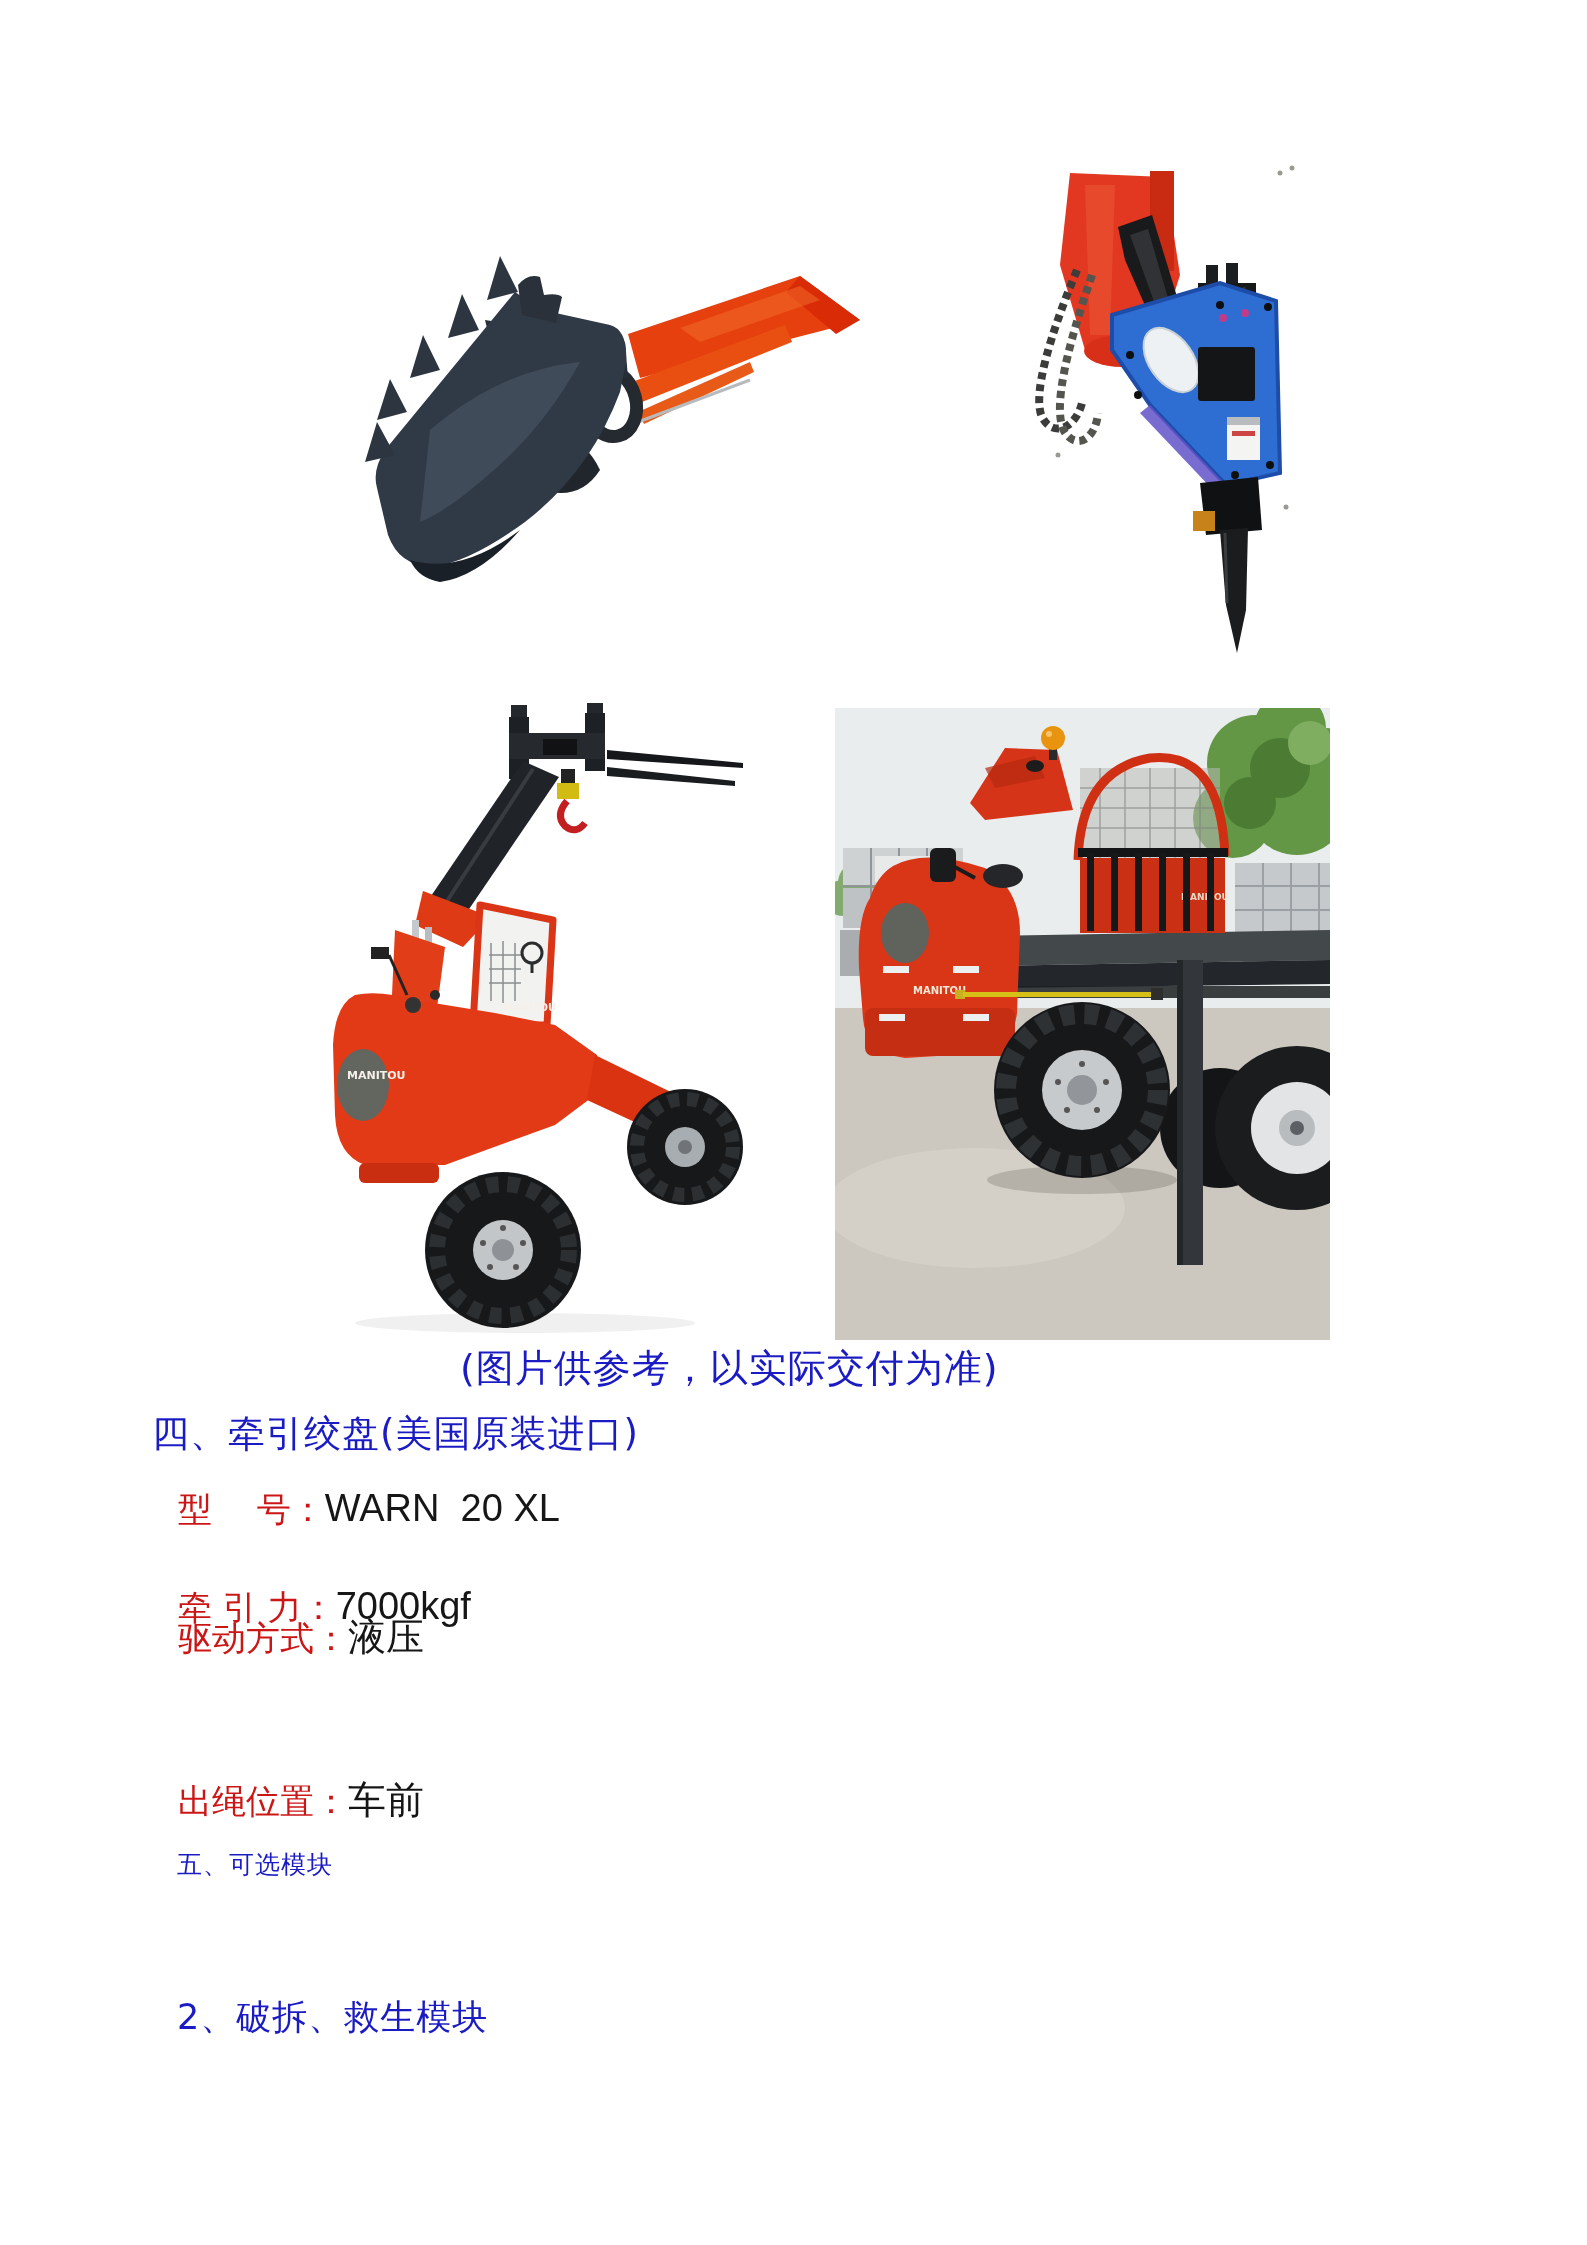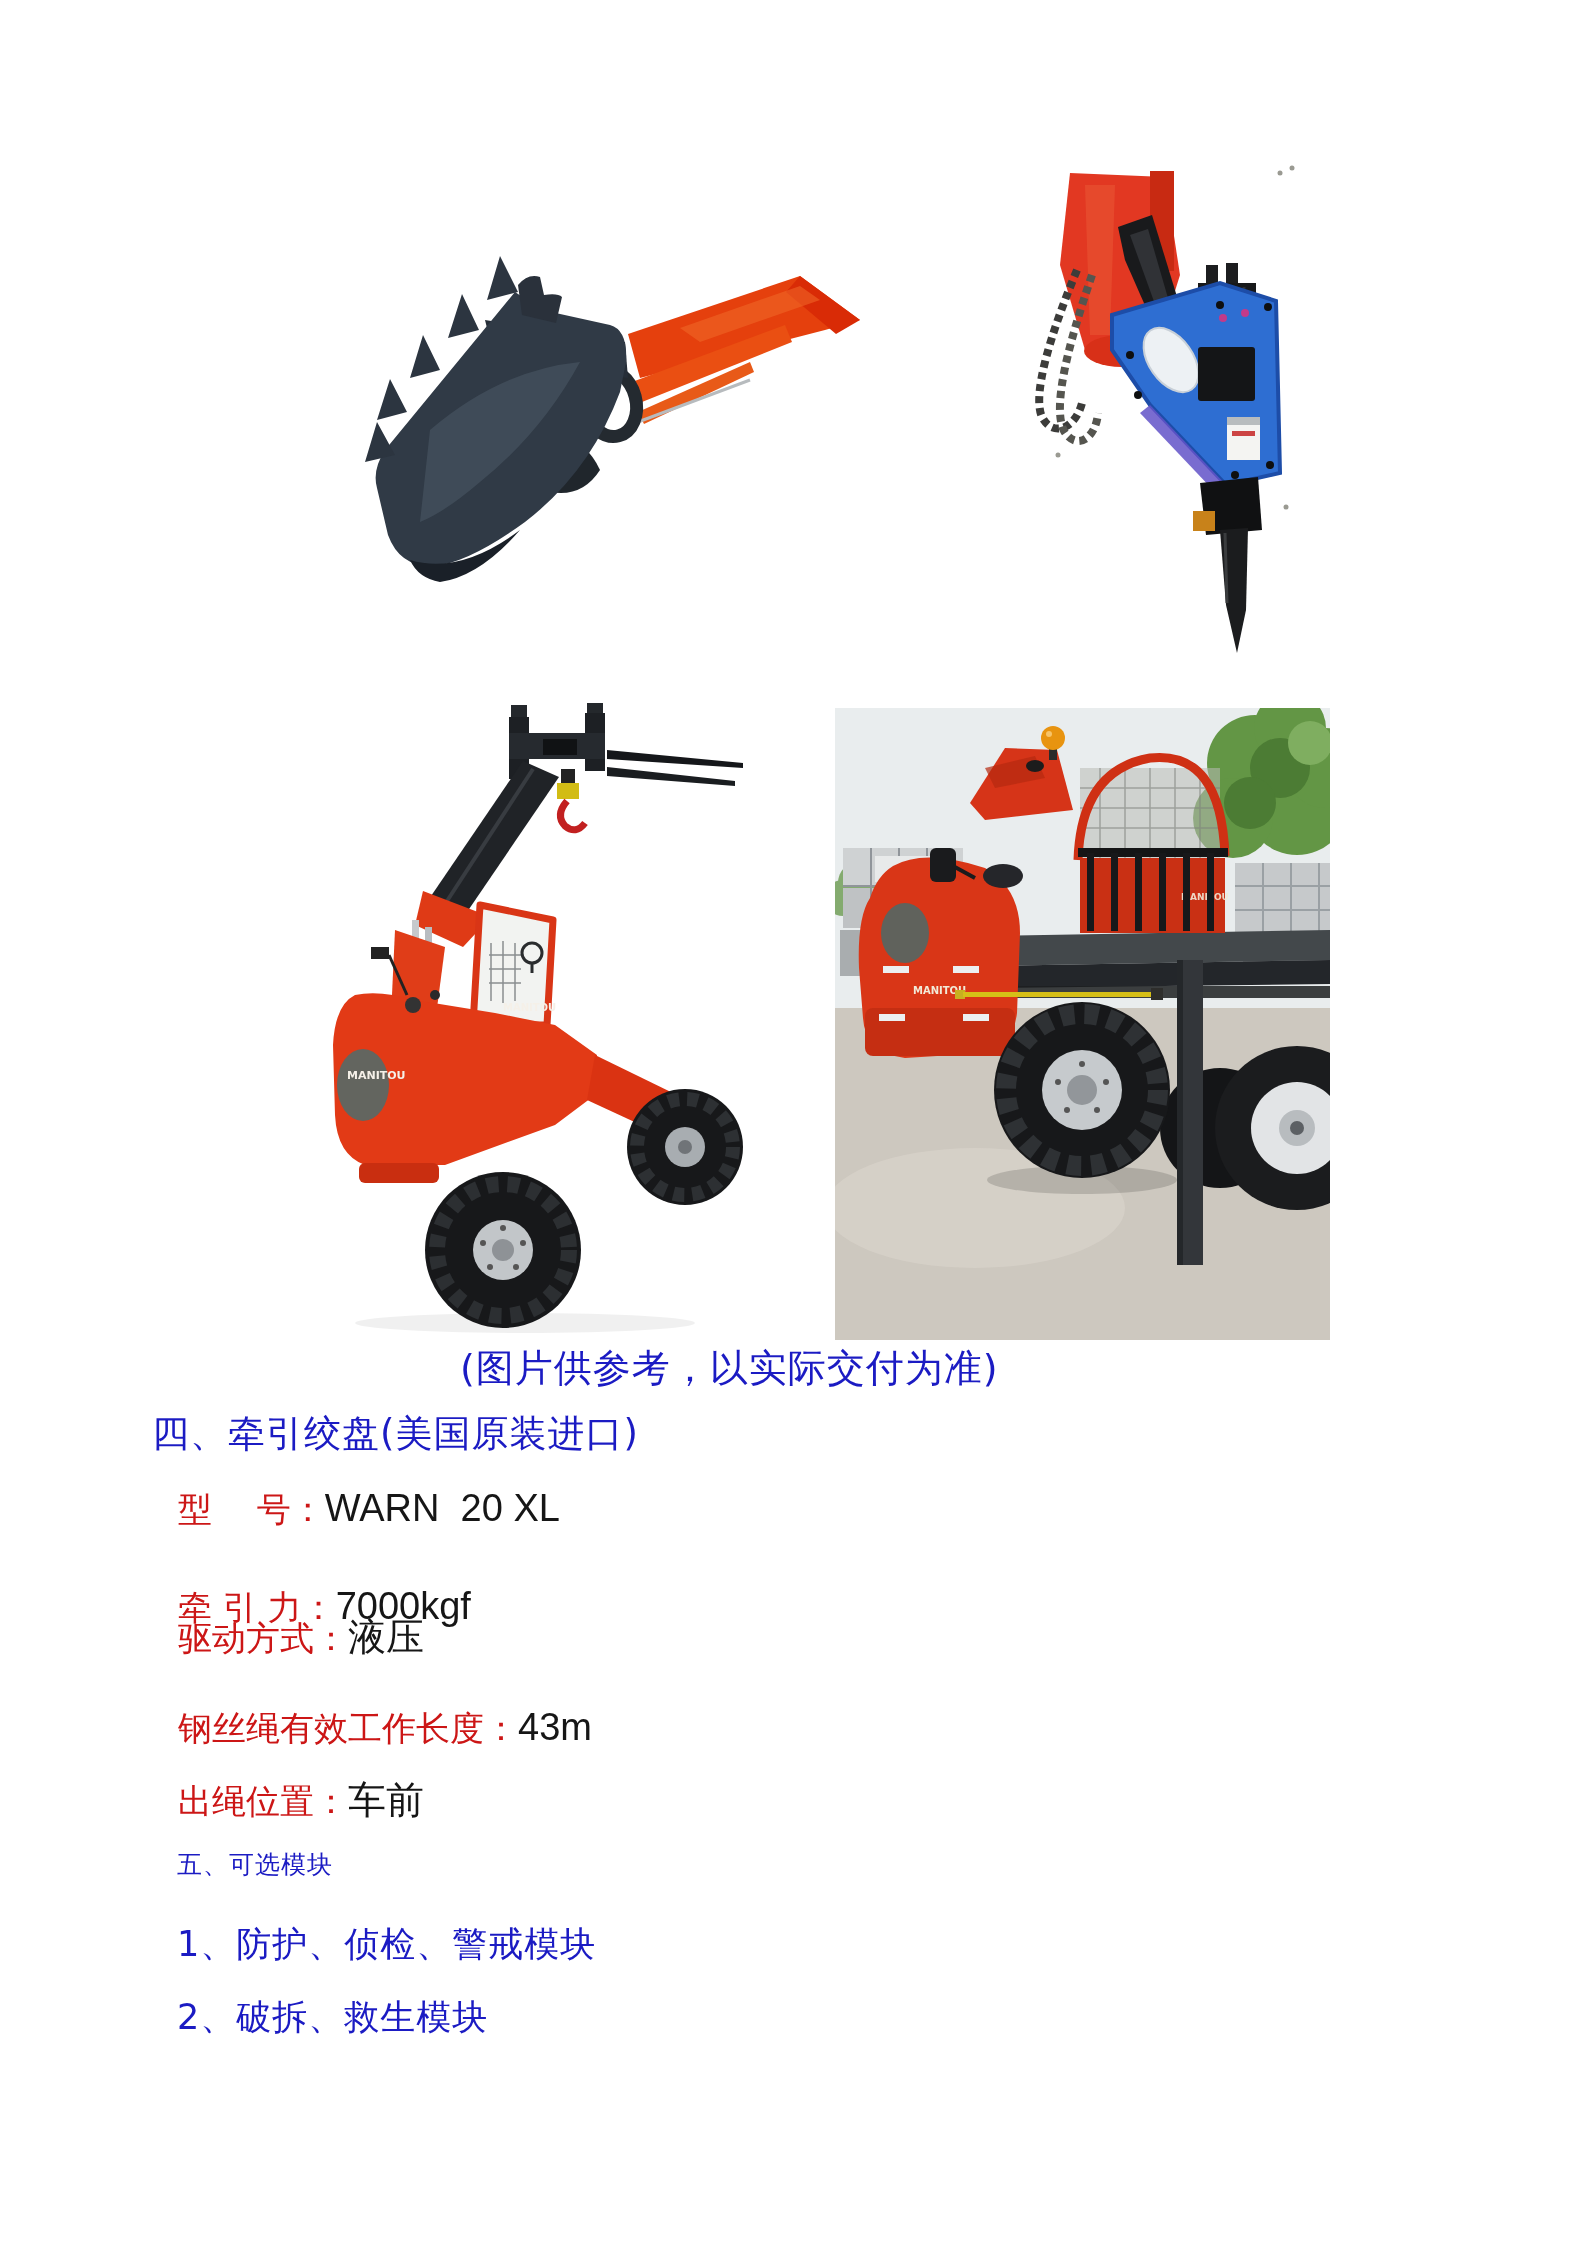--- a/index.html
+++ b/index.html
@@ -258,23 +258,21 @@
   <div class="line heading4">四、牵引绞盘(美国原装进口)</div>
 
   <div class="line caption">(图片供参考，以实际交付为准)</div>
 
   <div class="line spec" style="top:1487px"><span class="spec-label">型　 号：</span><span class="spec-value">WARN  20 XL</span></div>
 
   <div class="line spec" style="top:1616px"><span class="spec-label">驱动方式：</span><span class="spec-value">液压</span></div>
 
   <div class="line spec" style="top:1585px"><span class="spec-label">牵 引 力：</span><span class="spec-value">7000kgf</span></div>
 
-  <div class="line spec" style="top:1706px"><span class="spec-label">钢丝绳有效工作长度：</span><span class="spec-value">43m</span></div>
 
   <div class="line spec" style="top:1779px"><span class="spec-label">出绳位置：</span><span class="spec-value">车前</span></div>
 
   <div class="line heading5">五、可选模块</div>
 
-  <div class="line item" style="top:1924px">1、防护、侦检、警戒模块</div>
 
   <div class="line item" style="top:1997px">2、破拆、救生模块</div>
 
 </div>
 
 </body></html>

